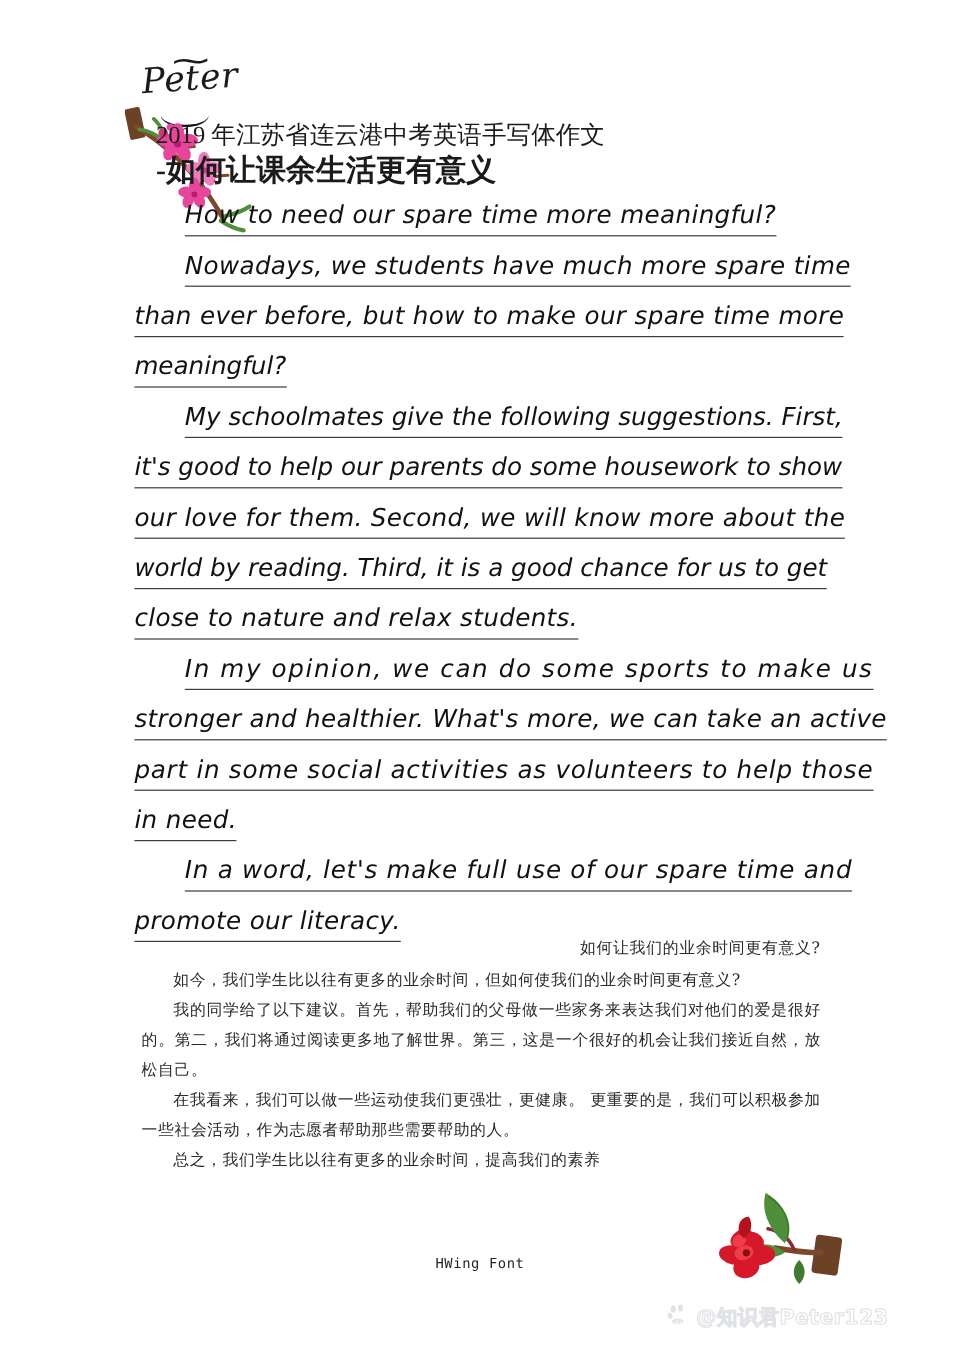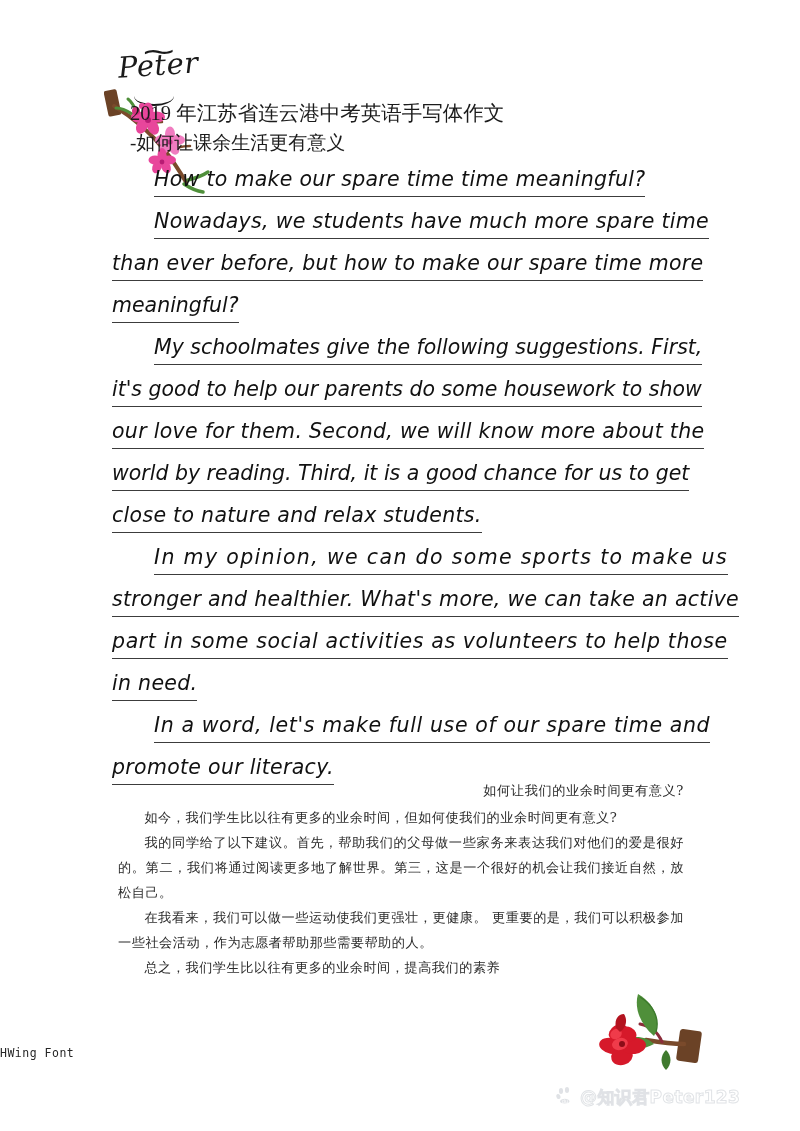--- a/index.html
+++ b/index.html
@@ -80,21 +80,22 @@
     left: 130px;
     top: 98px;
     width: 540px;
     font-family: "Liberation Serif", "DejaVu Serif", serif;
     font-size: 20.5px;
     line-height: 30px;
     color: #1b1b1b;
   }
   .doc-title .line2 {
     display: block;
-    font-size: 19px;
+    font-size: 25px;
+    font-weight: bold;
   }
 
   
   .handwriting {
     position: absolute;
     left: 112px;
     top: 158px;
     width: 576px;
   }
   .hw-para {
@@ -154,21 +155,21 @@
     text-align: justify;
     letter-spacing: 0.5px;
   }
 
   
   .footer-note {
     position: absolute;
     left: 0;
     top: 1046px;
     width: 800px;
-    text-align: left;
+    text-align: center;
     font-family: "DejaVu Sans Mono", "Liberation Mono", monospace;
     font-size: 11.5px;
     color: #262626;
     letter-spacing: 0.5px;
   }
 
   
   .watermark {
     position: absolute;
     left: 556px;
@@ -246,21 +247,21 @@
   </div>
 
   <div class="doc-title">
     <span>2019 年江苏省连云港中考英语手写体作文</span>
     <span class="line2">-如何让课余生活更有意义</span>
   </div>
 
   <div class="handwriting">
 
     <p class="hw-para">
-      <span class="hw-line indent spread3"><span class="ink">How to make our spare time time meaningful?</span></span>
+      <span class="hw-line indent spread3"><span class="ink">How to need our spare time more meaningful?</span></span>
     </p>
 
     <p class="hw-para">
       <span class="hw-line indent spread3"><span class="ink">Nowadays, we students have much more spare time</span></span>
       <span class="hw-line spread3"><span class="ink">than ever before, but how to make our spare time more</span></span>
       <span class="hw-line"><span class="ink">meaningful?</span></span>
     </p>
 
     <p class="hw-para">
       <span class="hw-line indent"><span class="ink">My schoolmates give the following suggestions. First,</span></span>

